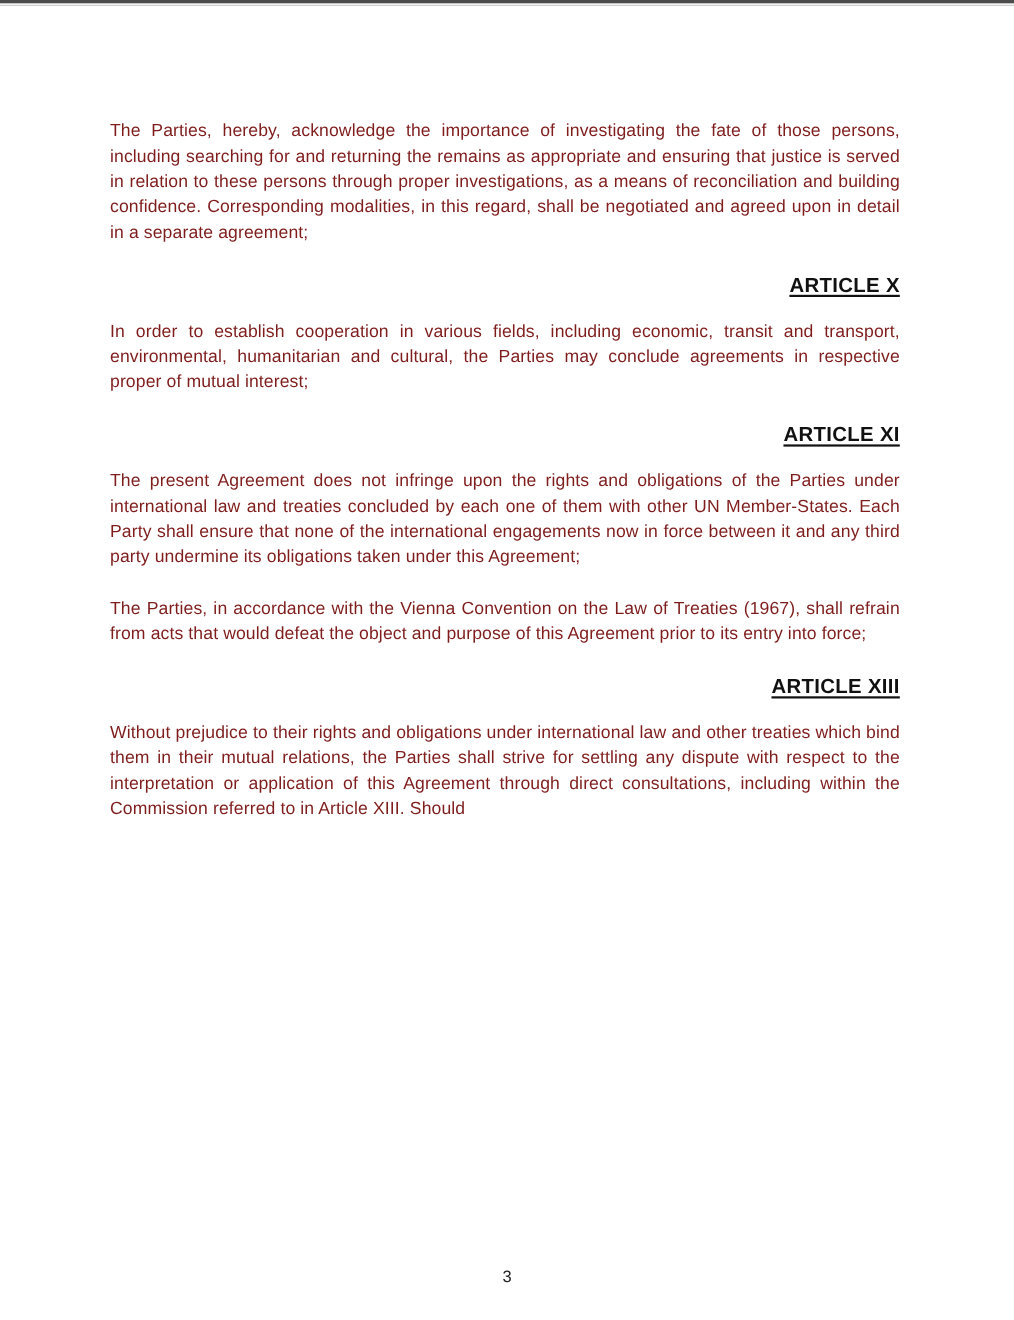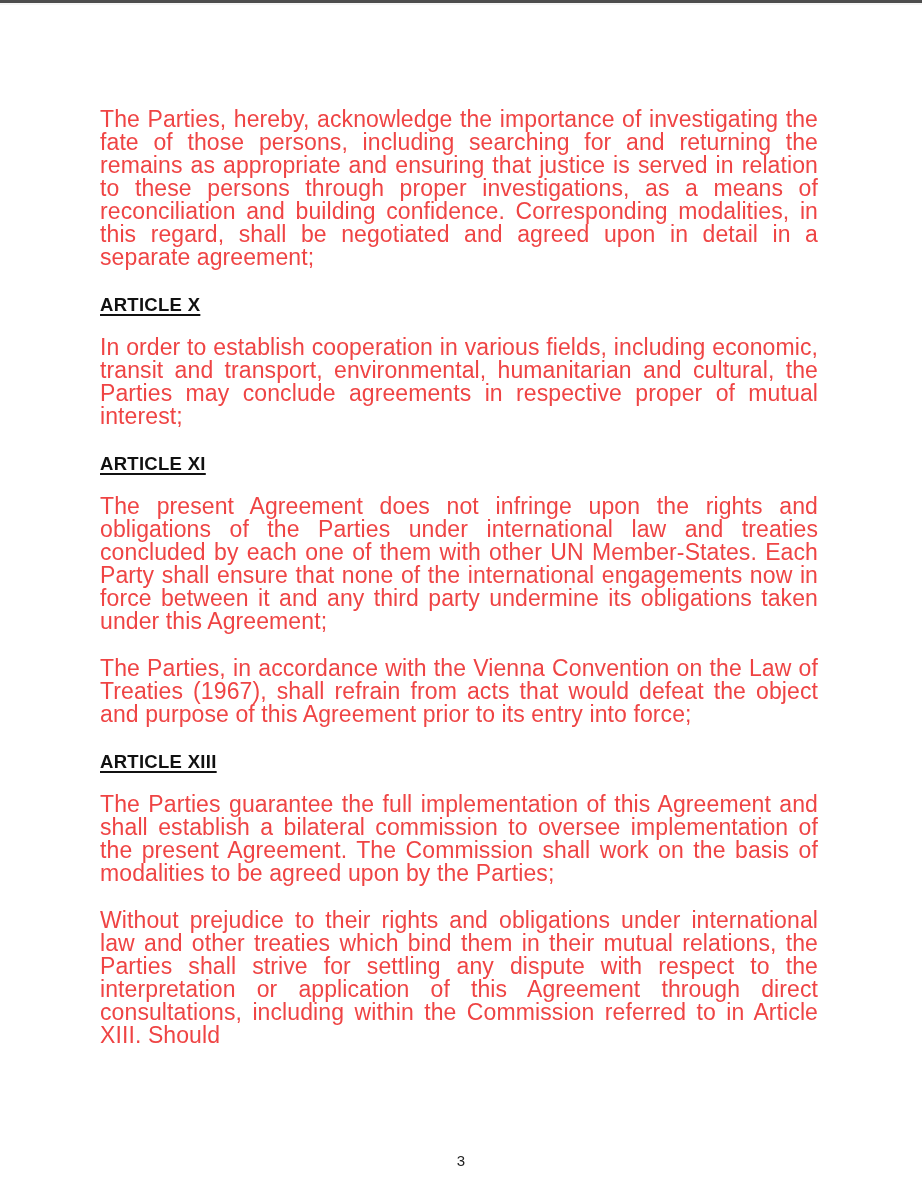--- a/index.html
+++ b/index.html
@@ -21,33 +21,33 @@
     border-bottom: 2px solid #f5f5f5;
   }
   .page-body {
     box-sizing: border-box;
     width: 718px;
     margin: 0 104px 0 100px;
     padding-top: 103px;
   }
   .para {
     margin: 0 0 24px 0;
-    font-size: 23px;
+    font-size: 16px;
     line-height: 23px;
     text-align: justify;
     text-justify: inter-word;
-    color: #ef4444;
+    color: #7f1d1d;
     letter-spacing: 0.1px;
   }
   .article-heading {
     margin: 0 0 20px 0;
     font-size: 18.5px;
     line-height: 23px;
     font-weight: bold;
-    text-align: left;
+    text-align: right;
     text-decoration: underline;
     text-underline-offset: 3px;
     text-decoration-thickness: 2px;
     letter-spacing: 0.3px;
     color: #111111;
   }
   .page-footer {
     position: absolute;
     left: 0;
     top: 1152px;
@@ -65,19 +65,18 @@
 <div class="scan-edge-bar"></div>
 
 <div class="page-body">
   <p class="para">The Parties, hereby, acknowledge the importance of investigating the fate of those persons, including searching for and returning the remains as appropriate and ensuring that justice is served in relation to these persons through proper investigations, as a means of reconciliation and building confidence. Corresponding modalities, in this regard, shall be negotiated and agreed upon in detail in a separate agreement;</p>
   <h2 class="article-heading">ARTICLE X</h2>
   <p class="para">In order to establish cooperation in various fields, including economic, transit and transport, environmental, humanitarian and cultural, the Parties may conclude agreements in respective proper of mutual interest;</p>
   <h2 class="article-heading">ARTICLE XI</h2>
   <p class="para">The present Agreement does not infringe upon the rights and obligations of the Parties under international law and treaties concluded by each one of them with other UN Member-States. Each Party shall ensure that none of the international engagements now in force between it and any third party undermine its obligations taken under this Agreement;</p>
   <p class="para">The Parties, in accordance with the Vienna Convention on the Law of Treaties (1967), shall refrain from acts that would defeat the object and purpose of this Agreement prior to its entry into force;</p>
   <h2 class="article-heading">ARTICLE XIII</h2>
-  <p class="para">The Parties guarantee the full implementation of this Agreement and shall establish a bilateral commission to oversee implementation of the present Agreement. The Commission shall work on the basis of modalities to be agreed upon by the Parties;</p>
   <p class="para">Without prejudice to their rights and obligations under international law and other treaties which bind them in their mutual relations, the Parties shall strive for settling any dispute with respect to the interpretation or application of this Agreement through direct consultations, including within the Commission referred to in Article XIII. Should</p>
 </div>
 
 <div class="page-footer">
   <span class="page-number">3</span>
 </div>
 
 </body></html>

